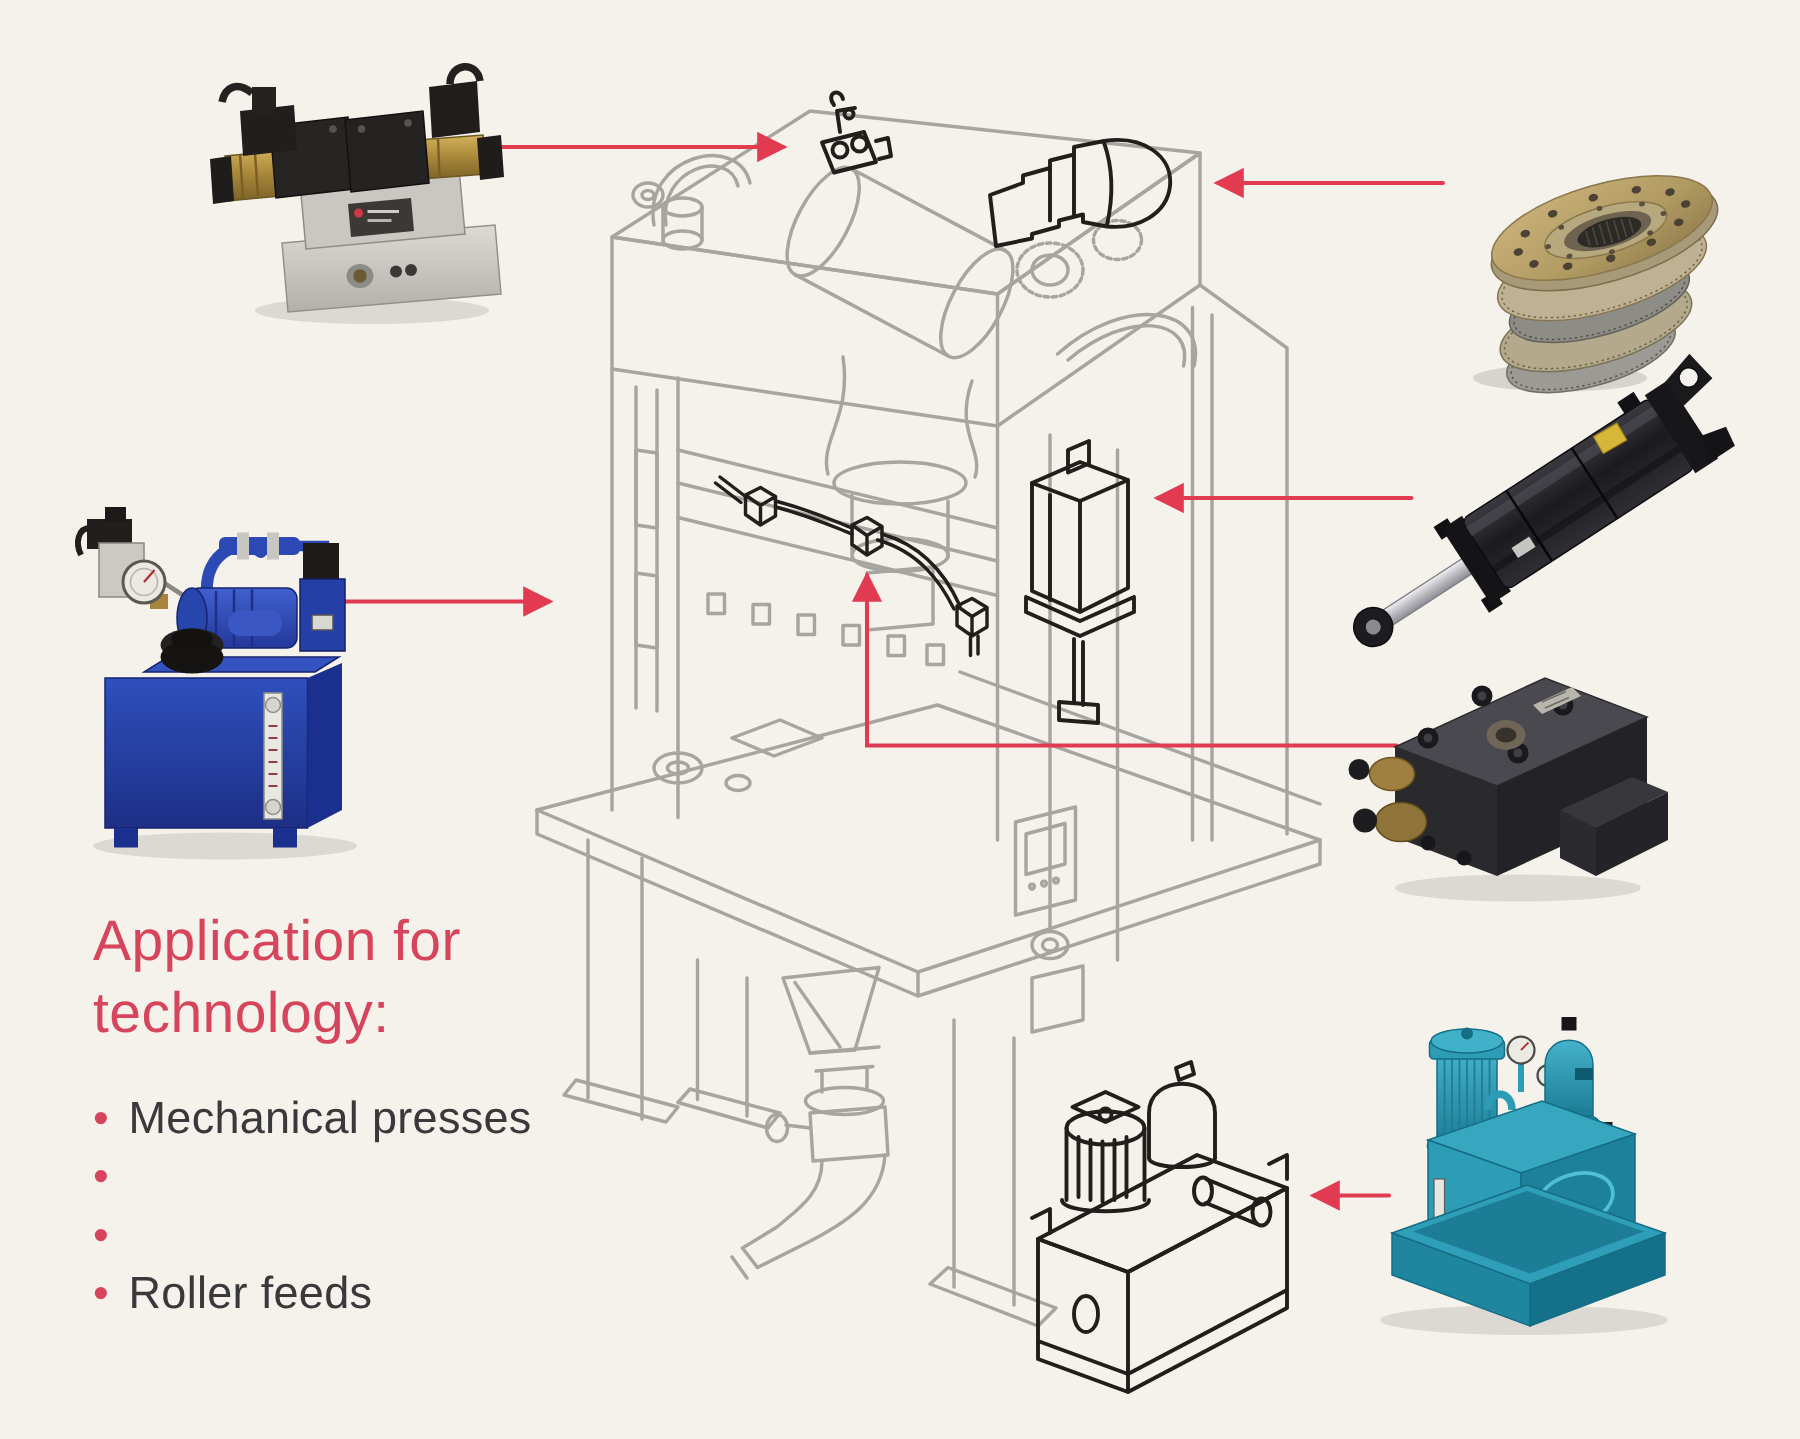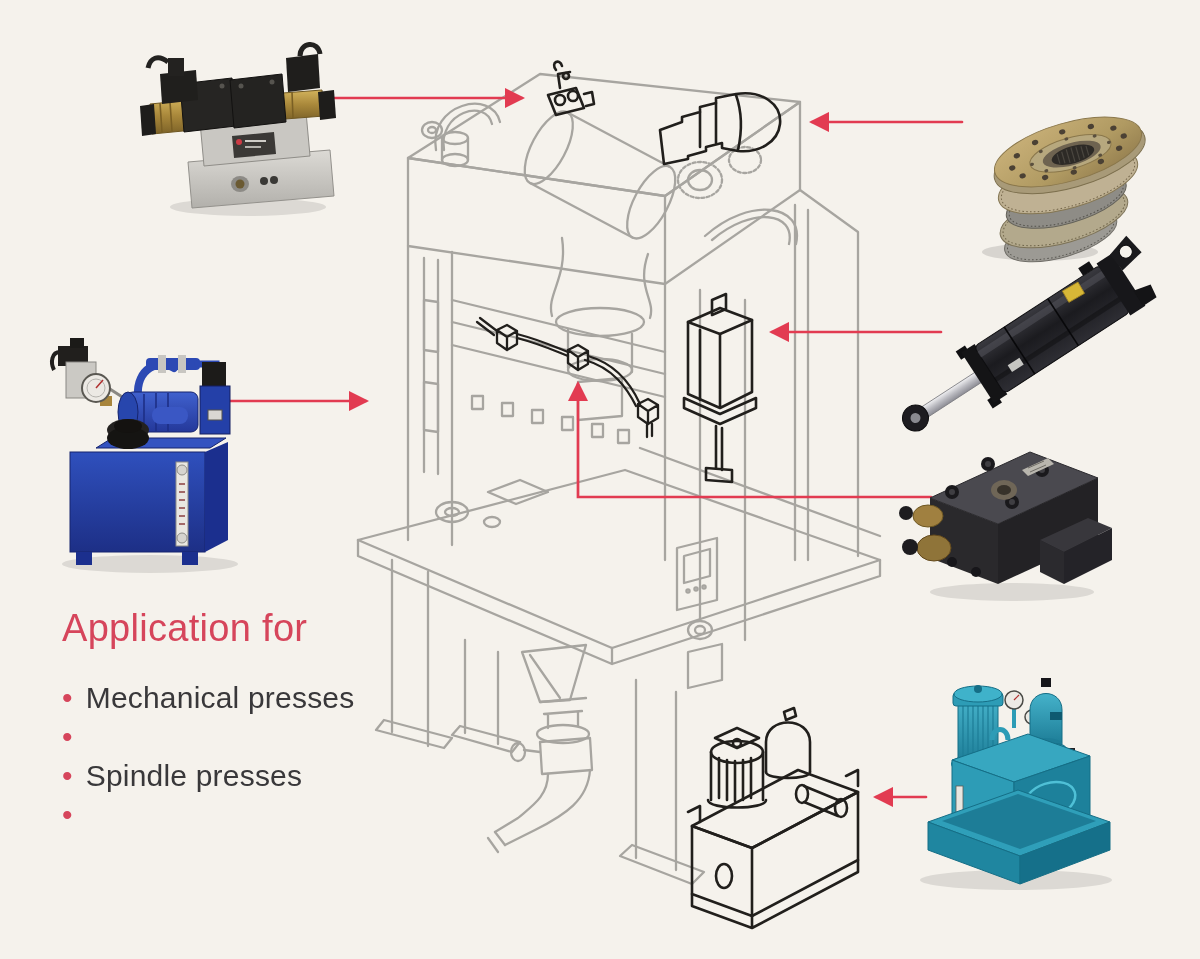--- a/index.html
+++ b/index.html
@@ -426,32 +426,33 @@
     <polygon points="928,822 1018,790 1110,822 1020,856" fill="#2f9fb9" stroke="#156e86"></polygon>
     <polygon points="942,821 1018,794 1096,821 1020,849" fill="#1d7d97"></polygon>
     <polygon points="928,822 1020,856 1020,884 928,850" fill="#1f86a0" stroke="#156e86"></polygon>
     <polygon points="1020,856 1110,822 1110,850 1020,884" fill="#15708a" stroke="#156e86"></polygon>
   </g>
 </svg>
 
 <div class="copy">
   <div class="headline">
     <span>Application for</span>
+    <span>technology:</span>
   </div>
   <ul class="bullets">
     <li>
       <span class="dot">•</span>
       <span>Mechanical presses</span>
     </li>
     <li>
       <span class="dot">•</span>
     </li>
     <li>
       <span class="dot">•</span>
-      <span>Spindle presses</span>
     </li>
     <li>
       <span class="dot">•</span>
+      <span>Roller feeds</span>
     </li>
   </ul>
 </div>
 
 </div>
 
 </body></html>

